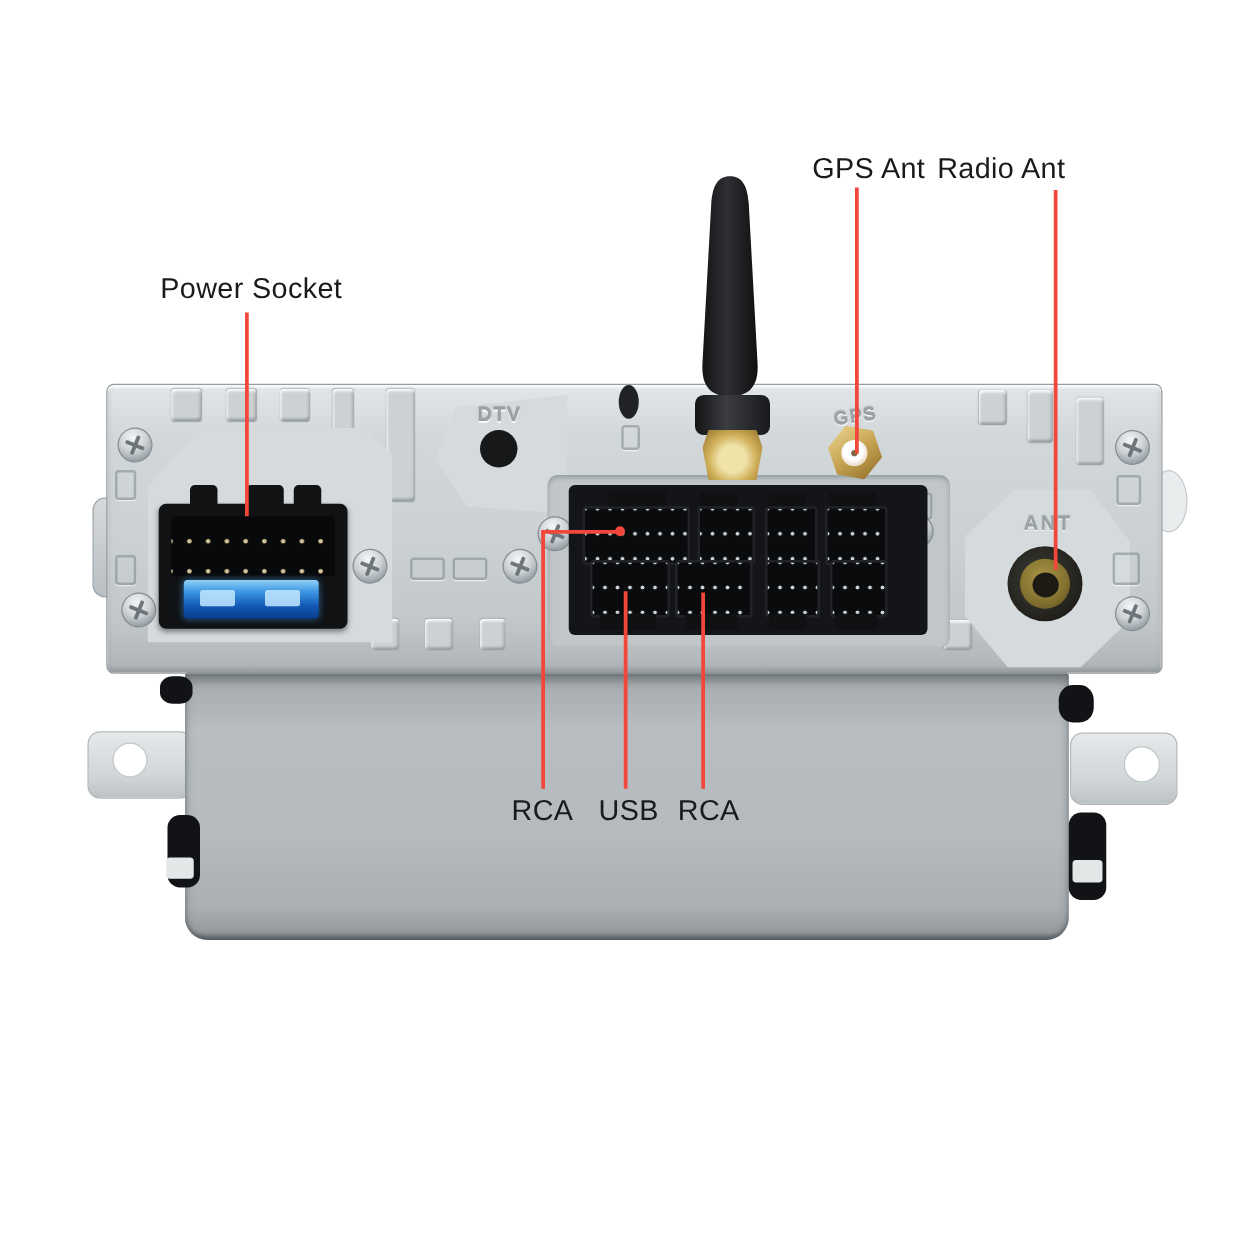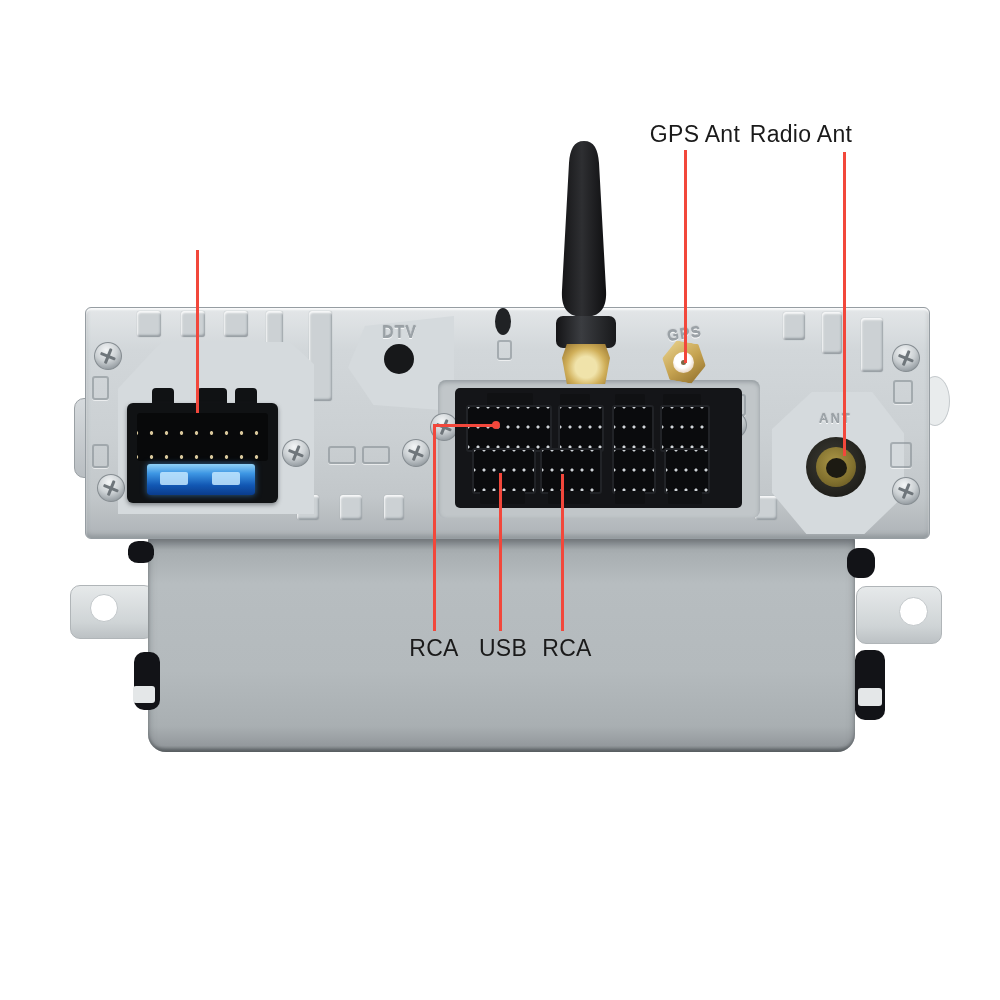--- a/index.html
+++ b/index.html
@@ -145,21 +145,21 @@
   <div class="boss" style="left:348px;top:316px;width:106px;height:99px;
        clip-path:polygon(0 52%,16% 10%,100% 0,100% 96%,24% 90%);"></div>
   <div class="boss" style="left:772px;top:392px;width:132px;height:142px;
        clip-path:polygon(30% 0,76% 0,100% 29%,100% 73%,70% 100%,26% 100%,0 71%,0 26%);"></div>
 
   <div class="emboss-text" style="left:382px;top:324px;font-size:16px;letter-spacing:1px;">DTV</div>
   <div class="hole-round" style="left:384px;top:344px;width:30px;height:30px;"></div>
   <div class="hole-oval" style="left:495px;top:308px;width:16px;height:27px;"></div>
   <div class="emboss-icon" style="left:497px;top:340px;width:11px;height:16px;"></div>
   <div class="emboss-text" style="left:667px;top:325px;font-size:15px;transform:rotate(-8deg);letter-spacing:1px;">GPS</div>
-  <div class="emboss-text" style="left:819px;top:411px;font-size:13px;letter-spacing:2px;">ANT</div>
+  <div class="emboss-text" style="left:819px;top:411px;font-size:16px;letter-spacing:2px;">ANT</div>
 
   <div class="emboss-icon" style="left:92px;top:376px;width:13px;height:20px;"></div>
   <div class="emboss-icon" style="left:92px;top:444px;width:13px;height:20px;"></div>
   <div class="emboss-icon" style="left:328px;top:446px;width:24px;height:14px;"></div>
   <div class="emboss-icon" style="left:362px;top:446px;width:24px;height:14px;"></div>
   <div class="emboss-icon" style="left:728px;top:394px;width:14px;height:18px;"></div>
   <div class="emboss-icon" style="left:893px;top:380px;width:16px;height:20px;"></div>
   <div class="emboss-icon" style="left:890px;top:442px;width:18px;height:22px;"></div>
 
   <div class="screw" style="left:94px;top:342px;"></div>
@@ -221,19 +221,20 @@
 
   <div class="vline" style="left:196px;top:250px;height:163px;"></div>
   <div class="vline" style="left:684px;top:150px;height:213px;"></div>
   <div class="vline" style="left:843px;top:152px;height:304px;"></div>
   <div class="vline" style="left:433px;top:425px;height:206px;"></div>
   <div class="hline" style="left:433px;top:424px;width:64px;"></div>
   <div class="dot" style="left:492px;top:421px;"></div>
   <div class="vline" style="left:499px;top:473px;height:158px;"></div>
   <div class="vline" style="left:561px;top:474px;height:157px;"></div>
 
+  <div class="callout-label" style="left:118px;top:217px;width:166px;">Power Socket</div>
   <div class="callout-label" style="left:640px;top:121px;width:110px;">GPS Ant</div>
   <div class="callout-label" style="left:746px;top:121px;width:110px;">Radio Ant</div>
   <div class="callout-label" style="left:404px;top:635px;width:60px;">RCA</div>
   <div class="callout-label" style="left:473px;top:635px;width:60px;">USB</div>
   <div class="callout-label" style="left:536px;top:635px;width:62px;">RCA</div>
 
 </div>
 
 </body></html>

